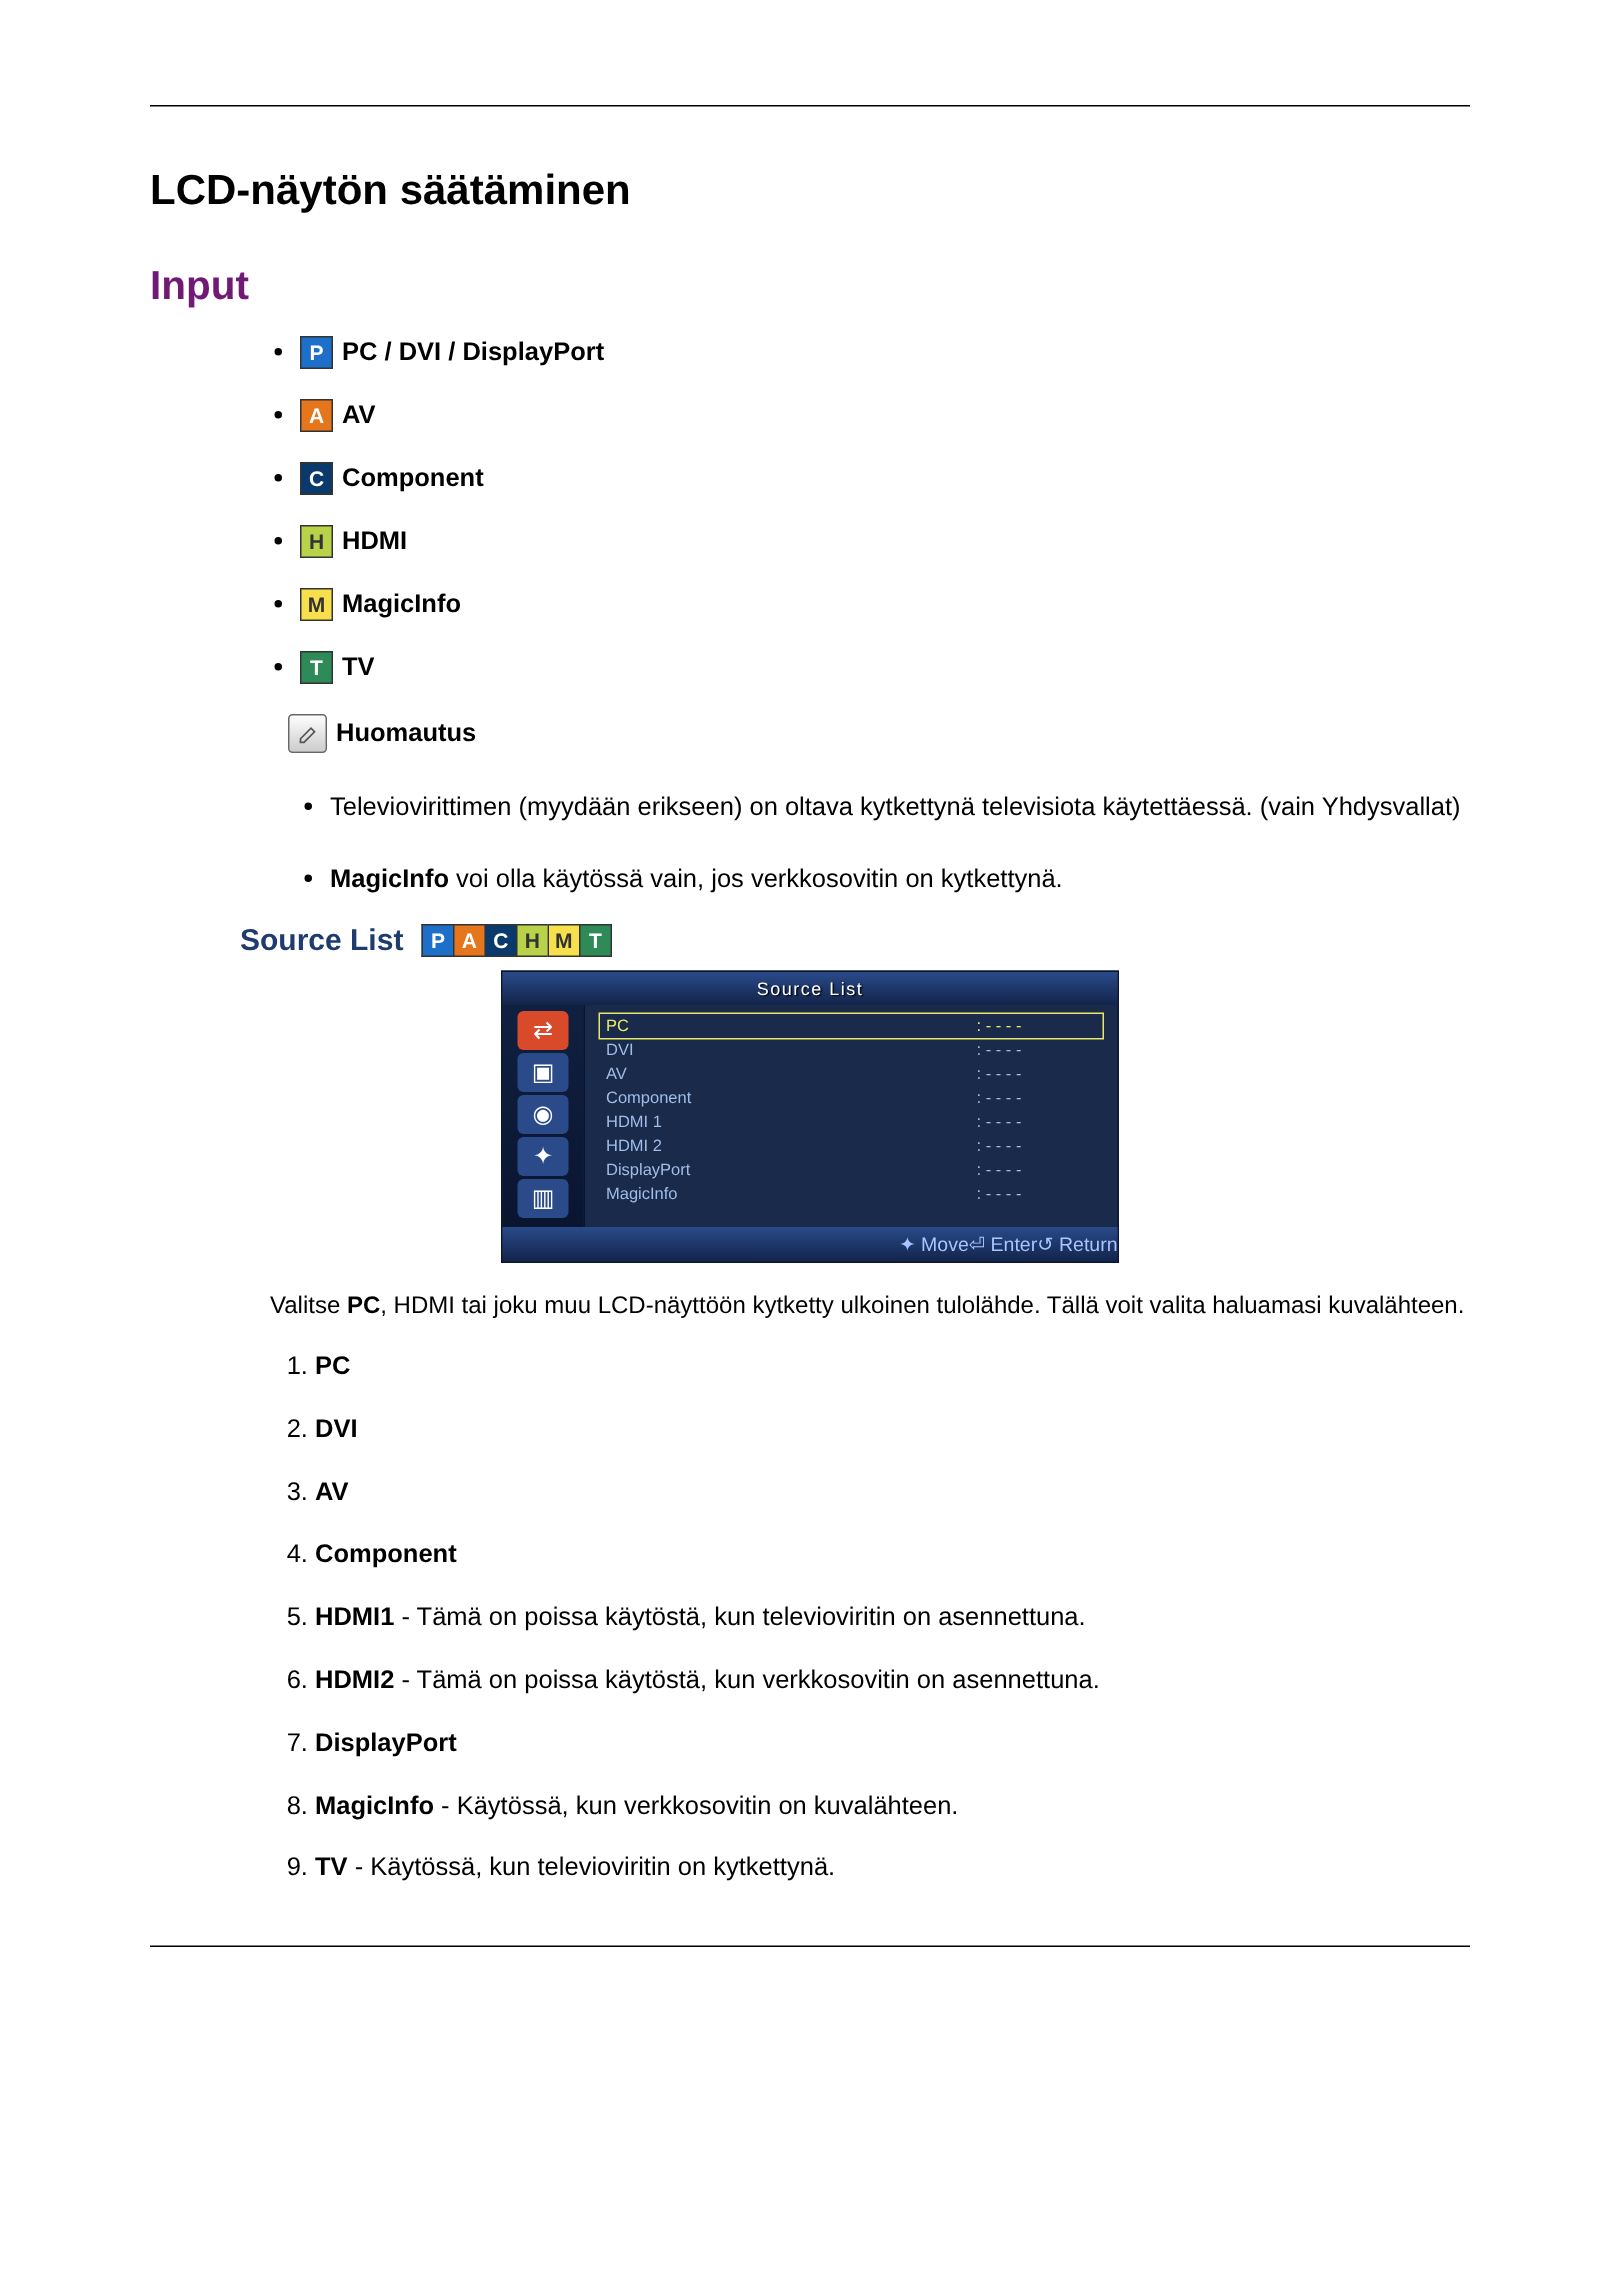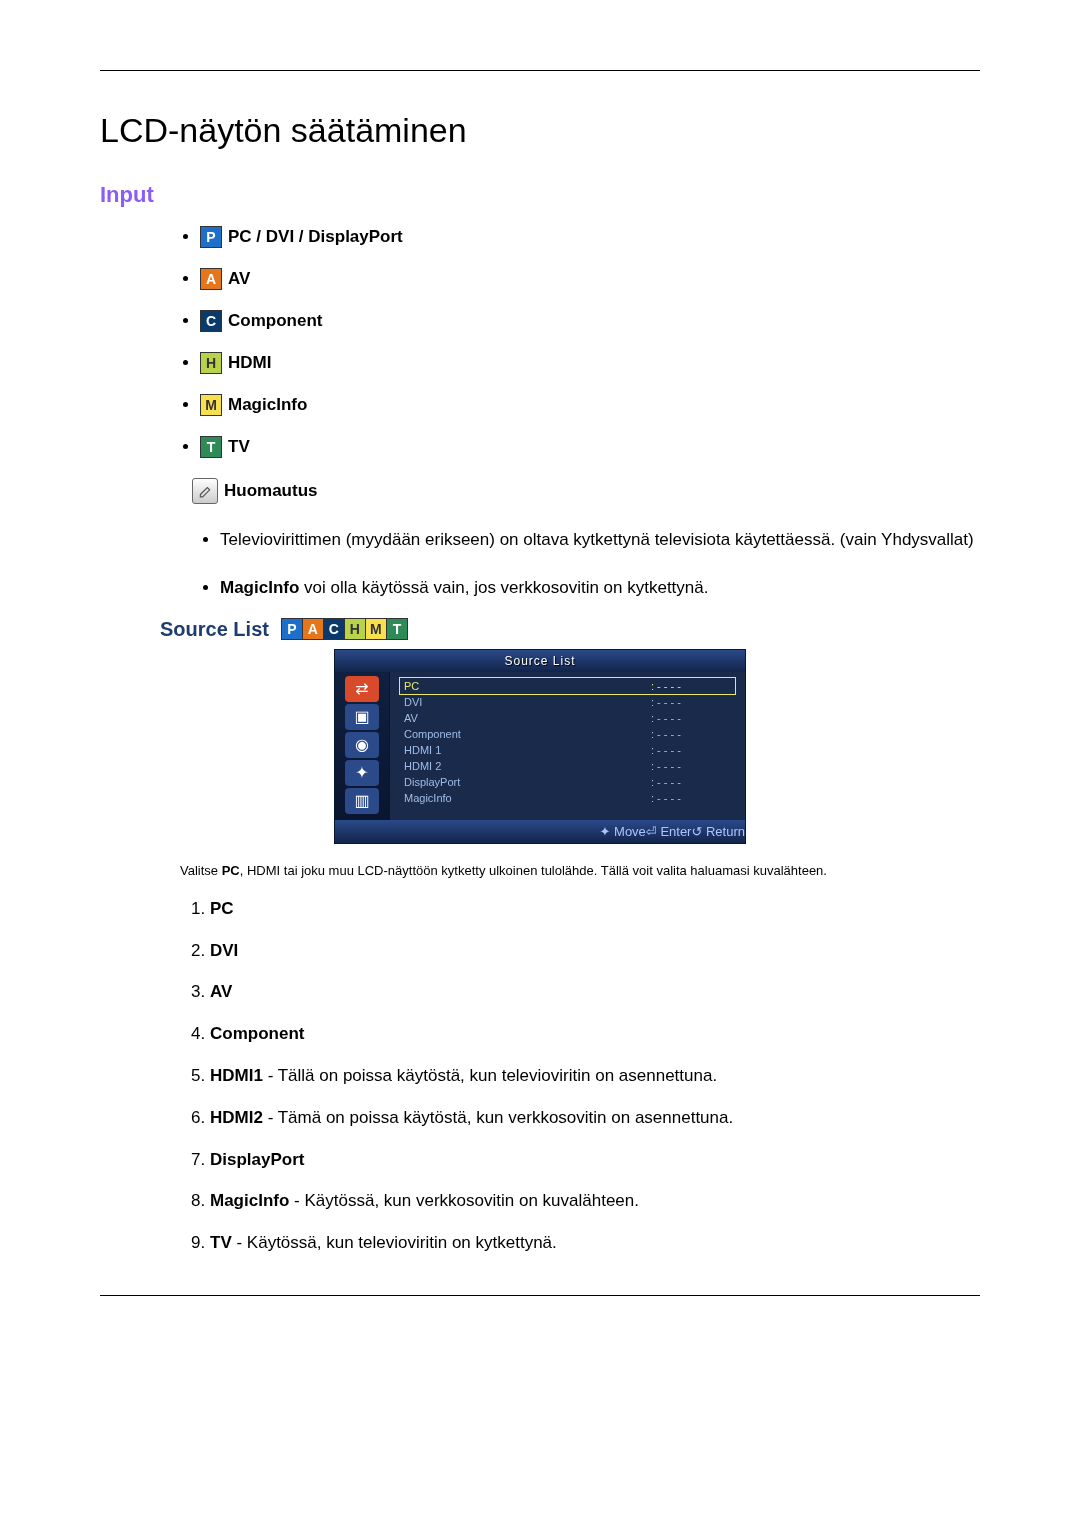--- a/index.html
+++ b/index.html
@@ -15,27 +15,27 @@
   }
   .top-rule, .bottom-rule {
     border-top: 1px solid #000;
     margin-bottom: 40px;
   }
   .bottom-rule {
     margin-top: 40px;
     margin-bottom: 0;
   }
   h1 {
-    font-size: 34px;
-    font-weight: normal;
+    font-size: 28px;
+    font-weight: bold;
     margin: 0 0 20px 0;
   }
   h2.section-heading {
-    color: #8b5cf6;
-    font-size: 22px;
+    color: #701a75;
+    font-size: 27px;
     font-weight: bold;
     margin: 32px 0 18px 0;
   }
   h3.sub-heading {
     color: #000;
     font-size: 20px;
     font-weight: bold;
     margin: 18px 0 14px 60px;
   }
   h3.source-list-heading {
@@ -181,21 +181,21 @@
   .osd-row .val { width: 80px; }
   .osd-footer {
     background: linear-gradient(#2a4a8a, #12244a);
     color:#aac4ff;
     font-size:13px;
     padding:4px 0;
     display:flex;
     justify-content:flex-end;
   }
   .body-para {
-    font-size: 13px;
+    font-size: 16px;
     line-height: 1.4;
     margin: 0 0 16px 80px;
     text-align: justify;
   }
   ol.source-num {
     font-size: 17px;
     margin-left: 80px;
     padding-left: 30px;
     line-height: 1.4;
   }
@@ -337,21 +337,21 @@
 
   <p class="body-para">
     <span>Valitse </span><span class="b">PC</span><span>, HDMI tai joku muu LCD-näyttöön kytketty ulkoinen tulolähde. Tällä voit valita haluamasi kuvalähteen.</span>
   </p>
 
   <ol class="source-num">
     <li><span class="b">PC</span></li>
     <li><span class="b">DVI</span></li>
     <li><span class="b">AV</span></li>
     <li><span class="b">Component</span></li>
-    <li><span class="b">HDMI1</span><span> - Tällä on poissa käytöstä, kun televioviritin on asennettuna.</span></li>
+    <li><span class="b">HDMI1</span><span> - Tämä on poissa käytöstä, kun televioviritin on asennettuna.</span></li>
     <li><span class="b">HDMI2</span><span> - Tämä on poissa käytöstä, kun verkkosovitin on asennettuna.</span></li>
     <li><span class="b">DisplayPort</span></li>
     <li><span class="b">MagicInfo</span><span> - Käytössä, kun verkkosovitin on kuvalähteen.</span></li>
     <li><span class="b">TV</span><span> - Käytössä, kun televioviritin on kytkettynä.</span></li>
   </ol>
 
   <div class="bottom-rule"></div>
 </div>
 
 </body></html>

